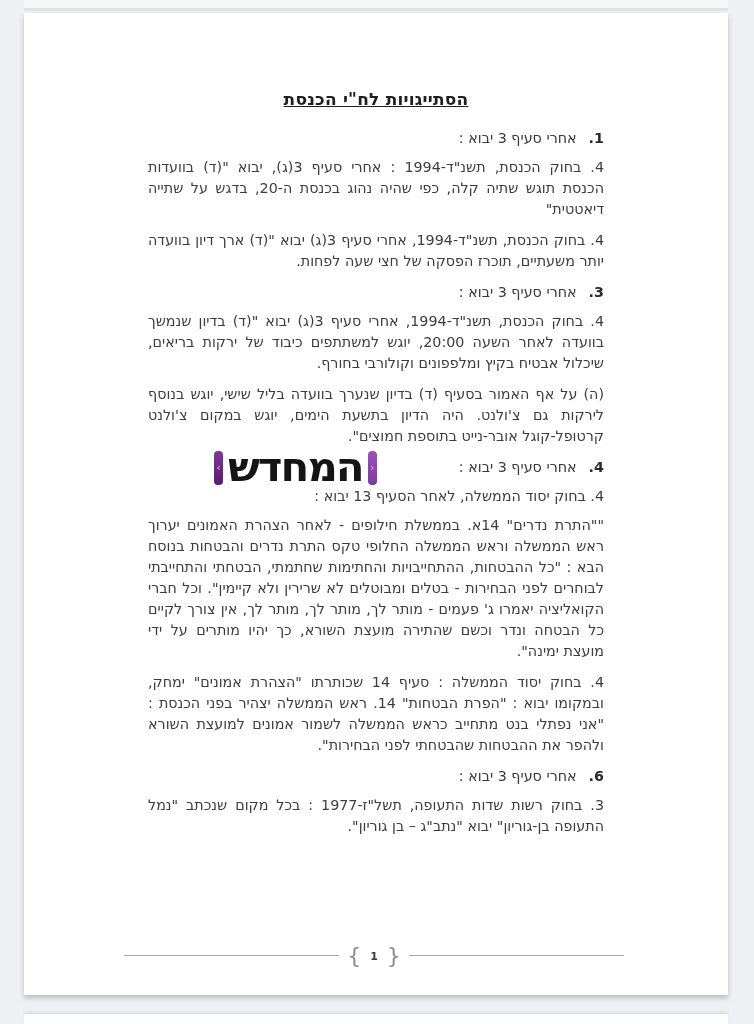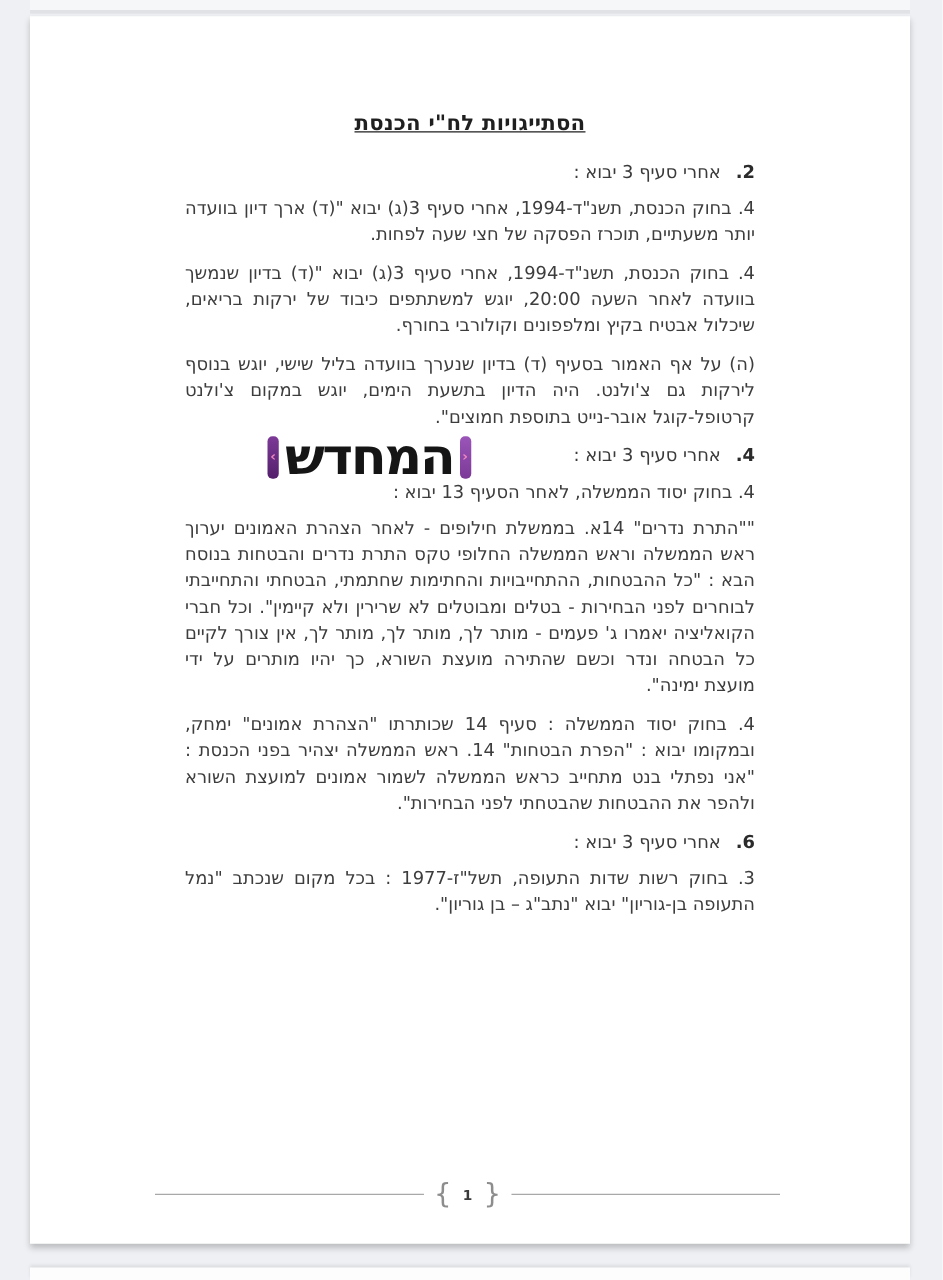--- a/index.html
+++ b/index.html
@@ -76,29 +76,35 @@
 </head>
 <body>
 
 <div class="prev-edge"></div>
 
 <div class="page">
   <div class="content">
 
     <h1 class="doc-title">הסתייגויות לח"י הכנסת</h1>
 
+    <div>
+      <div class="item-header">
+        <span class="item-num">1.</span><span>אחרי סעיף 3 יבוא :</span>
+      </div>
+      <p class="para">4. בחוק הכנסת, תשנ"ד-1994 : אחרי סעיף 3(ג), יבוא "(ד) בוועדות הכנסת תוגש שתיה קלה, כפי שהיה נהוג בכנסת ה-20, בדגש על שתייה דיאטטית"</p>
+    </div>
 
     <div>
-      <div class="item-header">
-        <span class="item-num">2.</span><span>אחרי סעיף 3 יבוא :</span>
-      </div>
       <p class="para">4. בחוק הכנסת, תשנ"ד-1994, אחרי סעיף 3(ג) יבוא "(ד) ארך דיון בוועדה יותר משעתיים, תוכרז הפסקה של חצי שעה לפחות.</p>
     </div>
 
     <div>
+      <div class="item-header">
+        <span class="item-num">3.</span><span>אחרי סעיף 3 יבוא :</span>
+      </div>
       <p class="para">4. בחוק הכנסת, תשנ"ד-1994, אחרי סעיף 3(ג) יבוא "(ד) בדיון שנמשך בוועדה לאחר השעה 20:00, יוגש למשתתפים כיבוד של ירקות בריאים, שיכלול אבטיח בקיץ ומלפפונים וקולורבי בחורף.</p>
       <p class="para">(ה) על אף האמור בסעיף (ד) בדיון שנערך בוועדה בליל שישי, יוגש בנוסף לירקות גם צ'ולנט. היה הדיון בתשעת הימים, יוגש במקום צ'ולנט קרטופל-קוגל אובר-נייט בתוספת חמוצים".</p>
     </div>
 
     <div>
       <div class="item-header">
         <span class="item-num">4.</span><span>אחרי סעיף 3 יבוא :</span>
         <span class="logo">
           <span class="logo-bar">
               <span>‹</span>

